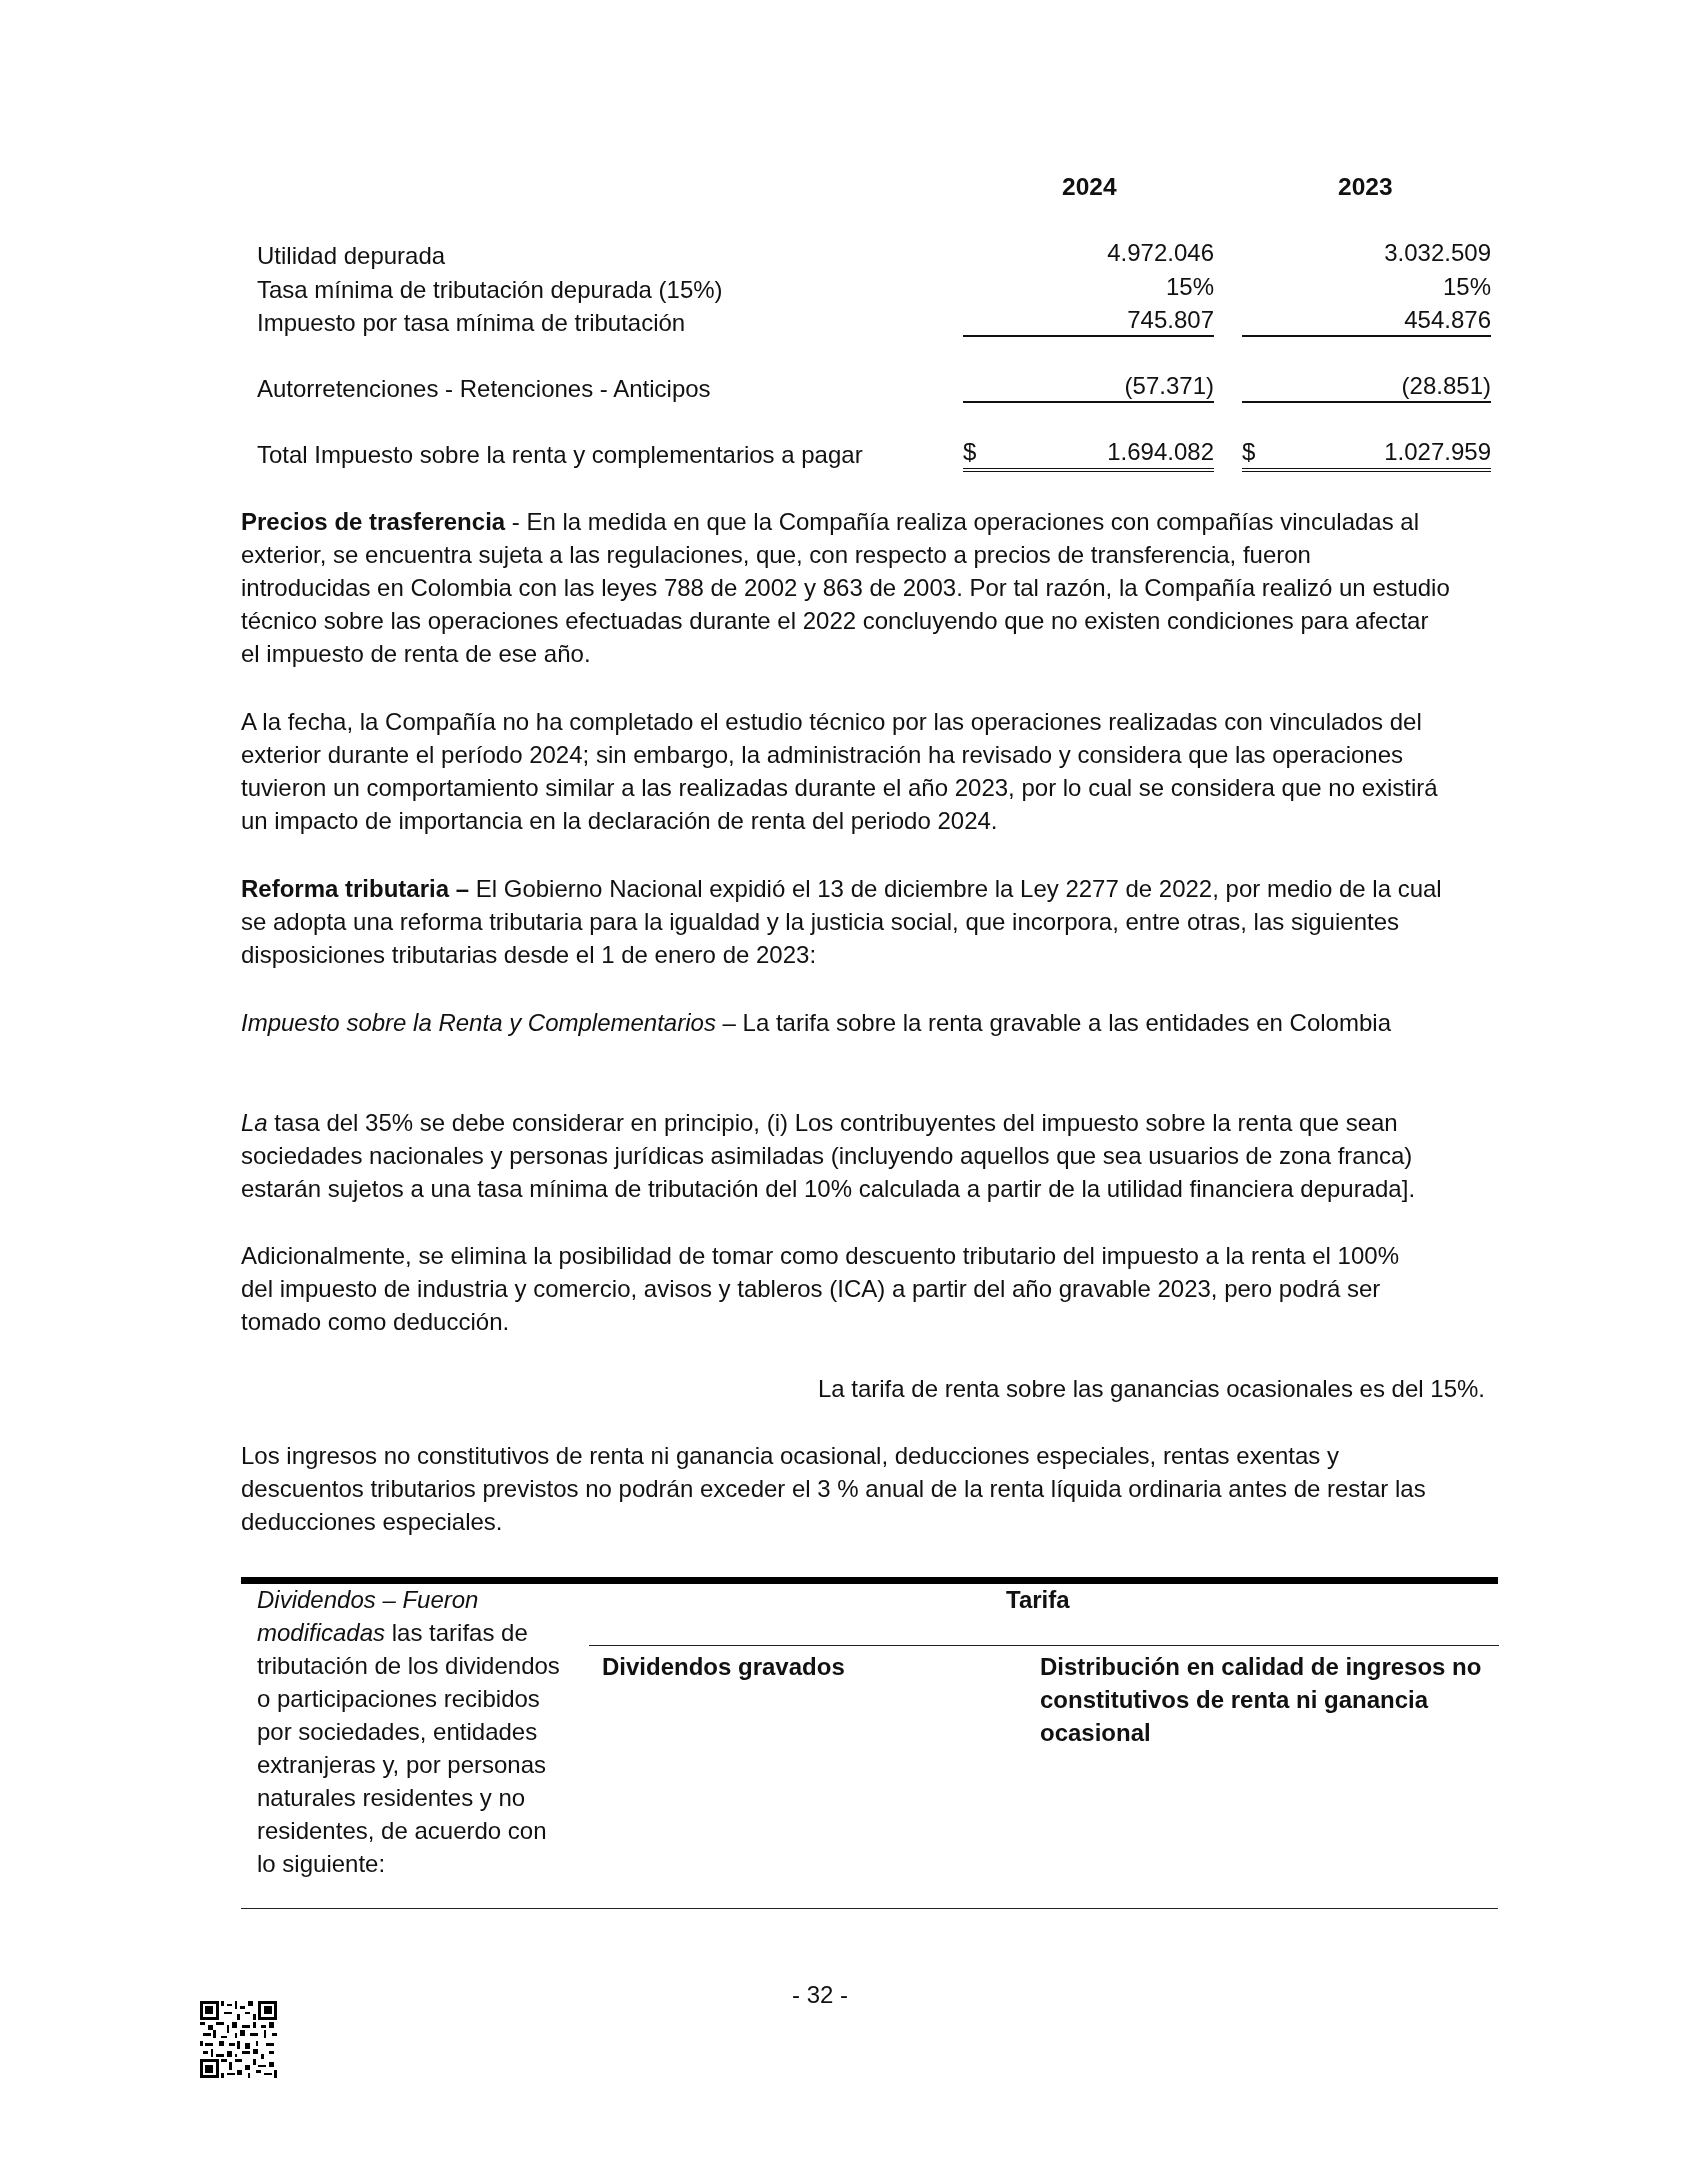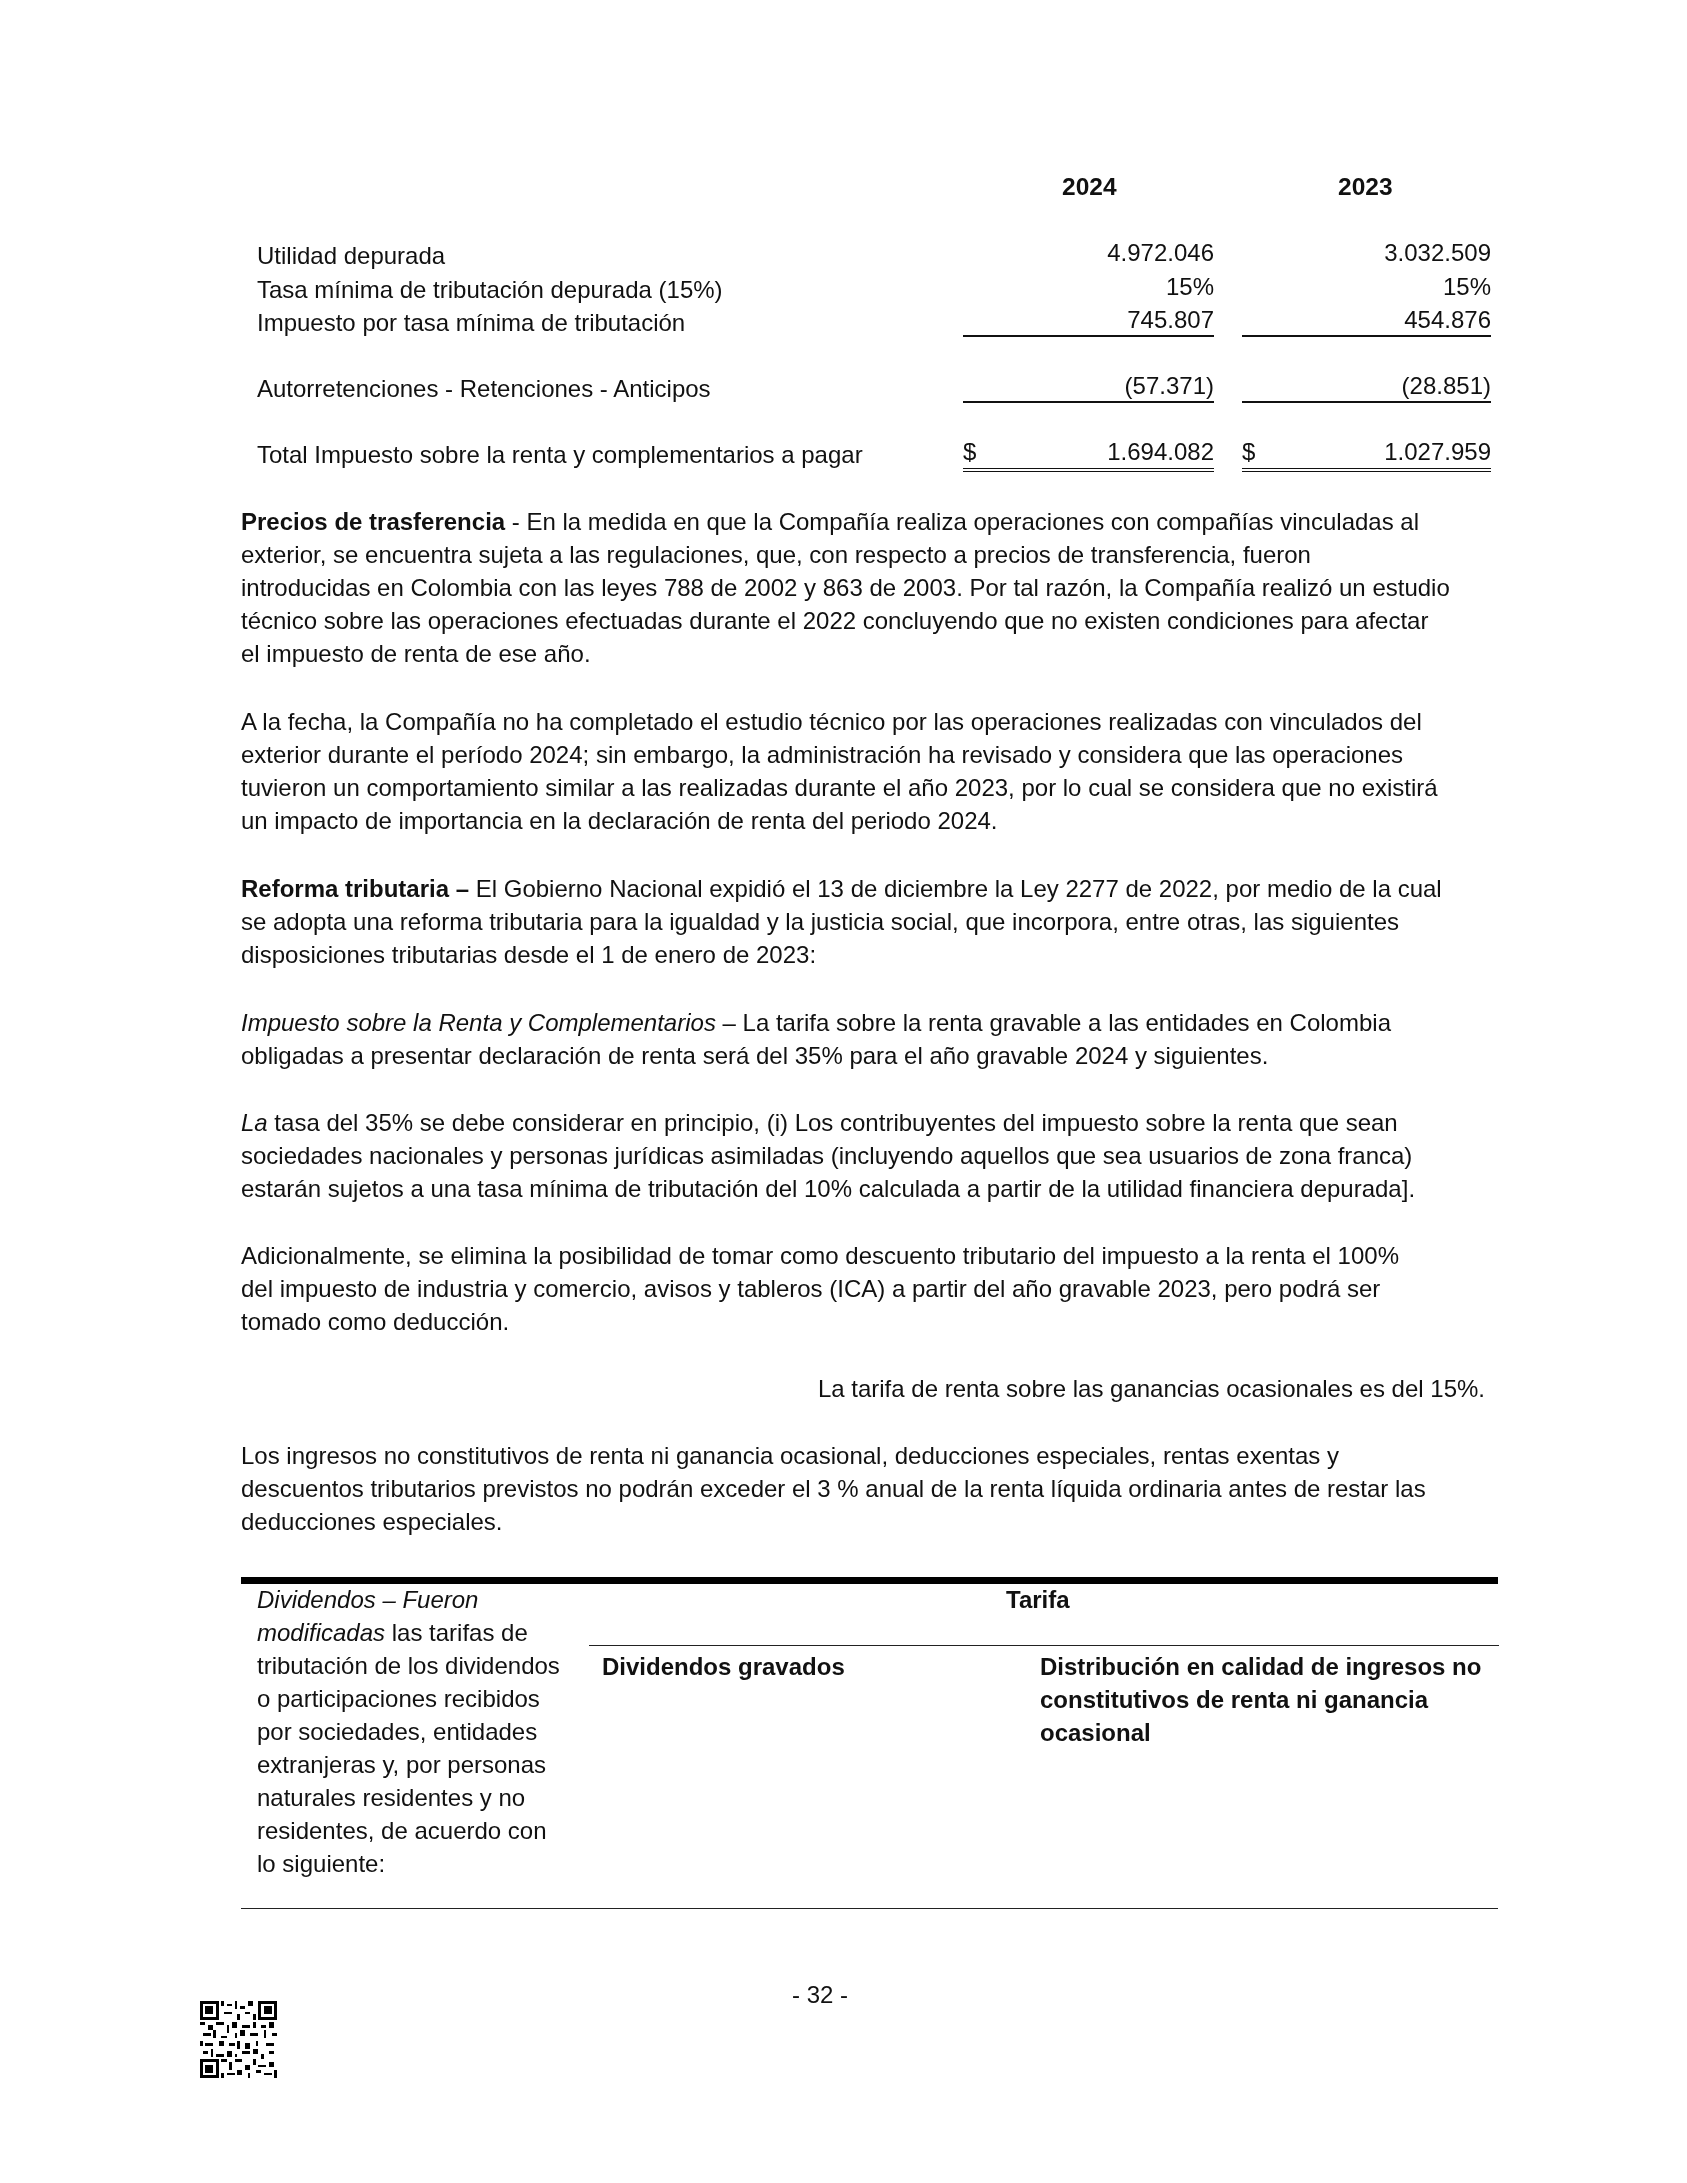--- a/index.html
+++ b/index.html
@@ -71,21 +71,20 @@
 </div>
 
 <div class="para" style="top:872px;">
   <span class="line"><span class="bi">Reforma tributaria –</span><span> El Gobierno Nacional expidió el 13 de diciembre la Ley 2277 de 2022, por medio de la cual</span></span>
   <span class="line">se adopta una reforma tributaria para la igualdad y la justicia social, que incorpora, entre otras, las siguientes</span>
   <span class="line">disposiciones tributarias desde el 1 de enero de 2023:</span>
 </div>
 
 <div class="para" style="top:1006px;">
   <span class="line"><span class="it">Impuesto sobre la Renta y Complementarios</span><span> – La tarifa sobre la renta gravable a las entidades en Colombia</span></span>
-  <span class="line">obligadas a presentar declaración de renta será del 35% para el año gravable 2024 y siguientes.</span>
 </div>
 
 <div class="para" style="top:1106px;">
   <span class="line"><span class="it">La</span><span> tasa del 35% se debe considerar en principio, (i) Los contribuyentes del impuesto sobre la renta que sean</span></span>
   <span class="line">sociedades nacionales y personas jurídicas asimiladas (incluyendo aquellos que sea usuarios de zona franca)</span>
   <span class="line">estarán sujetos a una tasa mínima de tributación del 10% calculada a partir de la utilidad financiera depurada].</span>
 </div>
 
 <div class="para" style="top:1239px;">
   <span class="line">Adicionalmente, se elimina la posibilidad de tomar como descuento tributario del impuesto a la renta el 100%</span>

